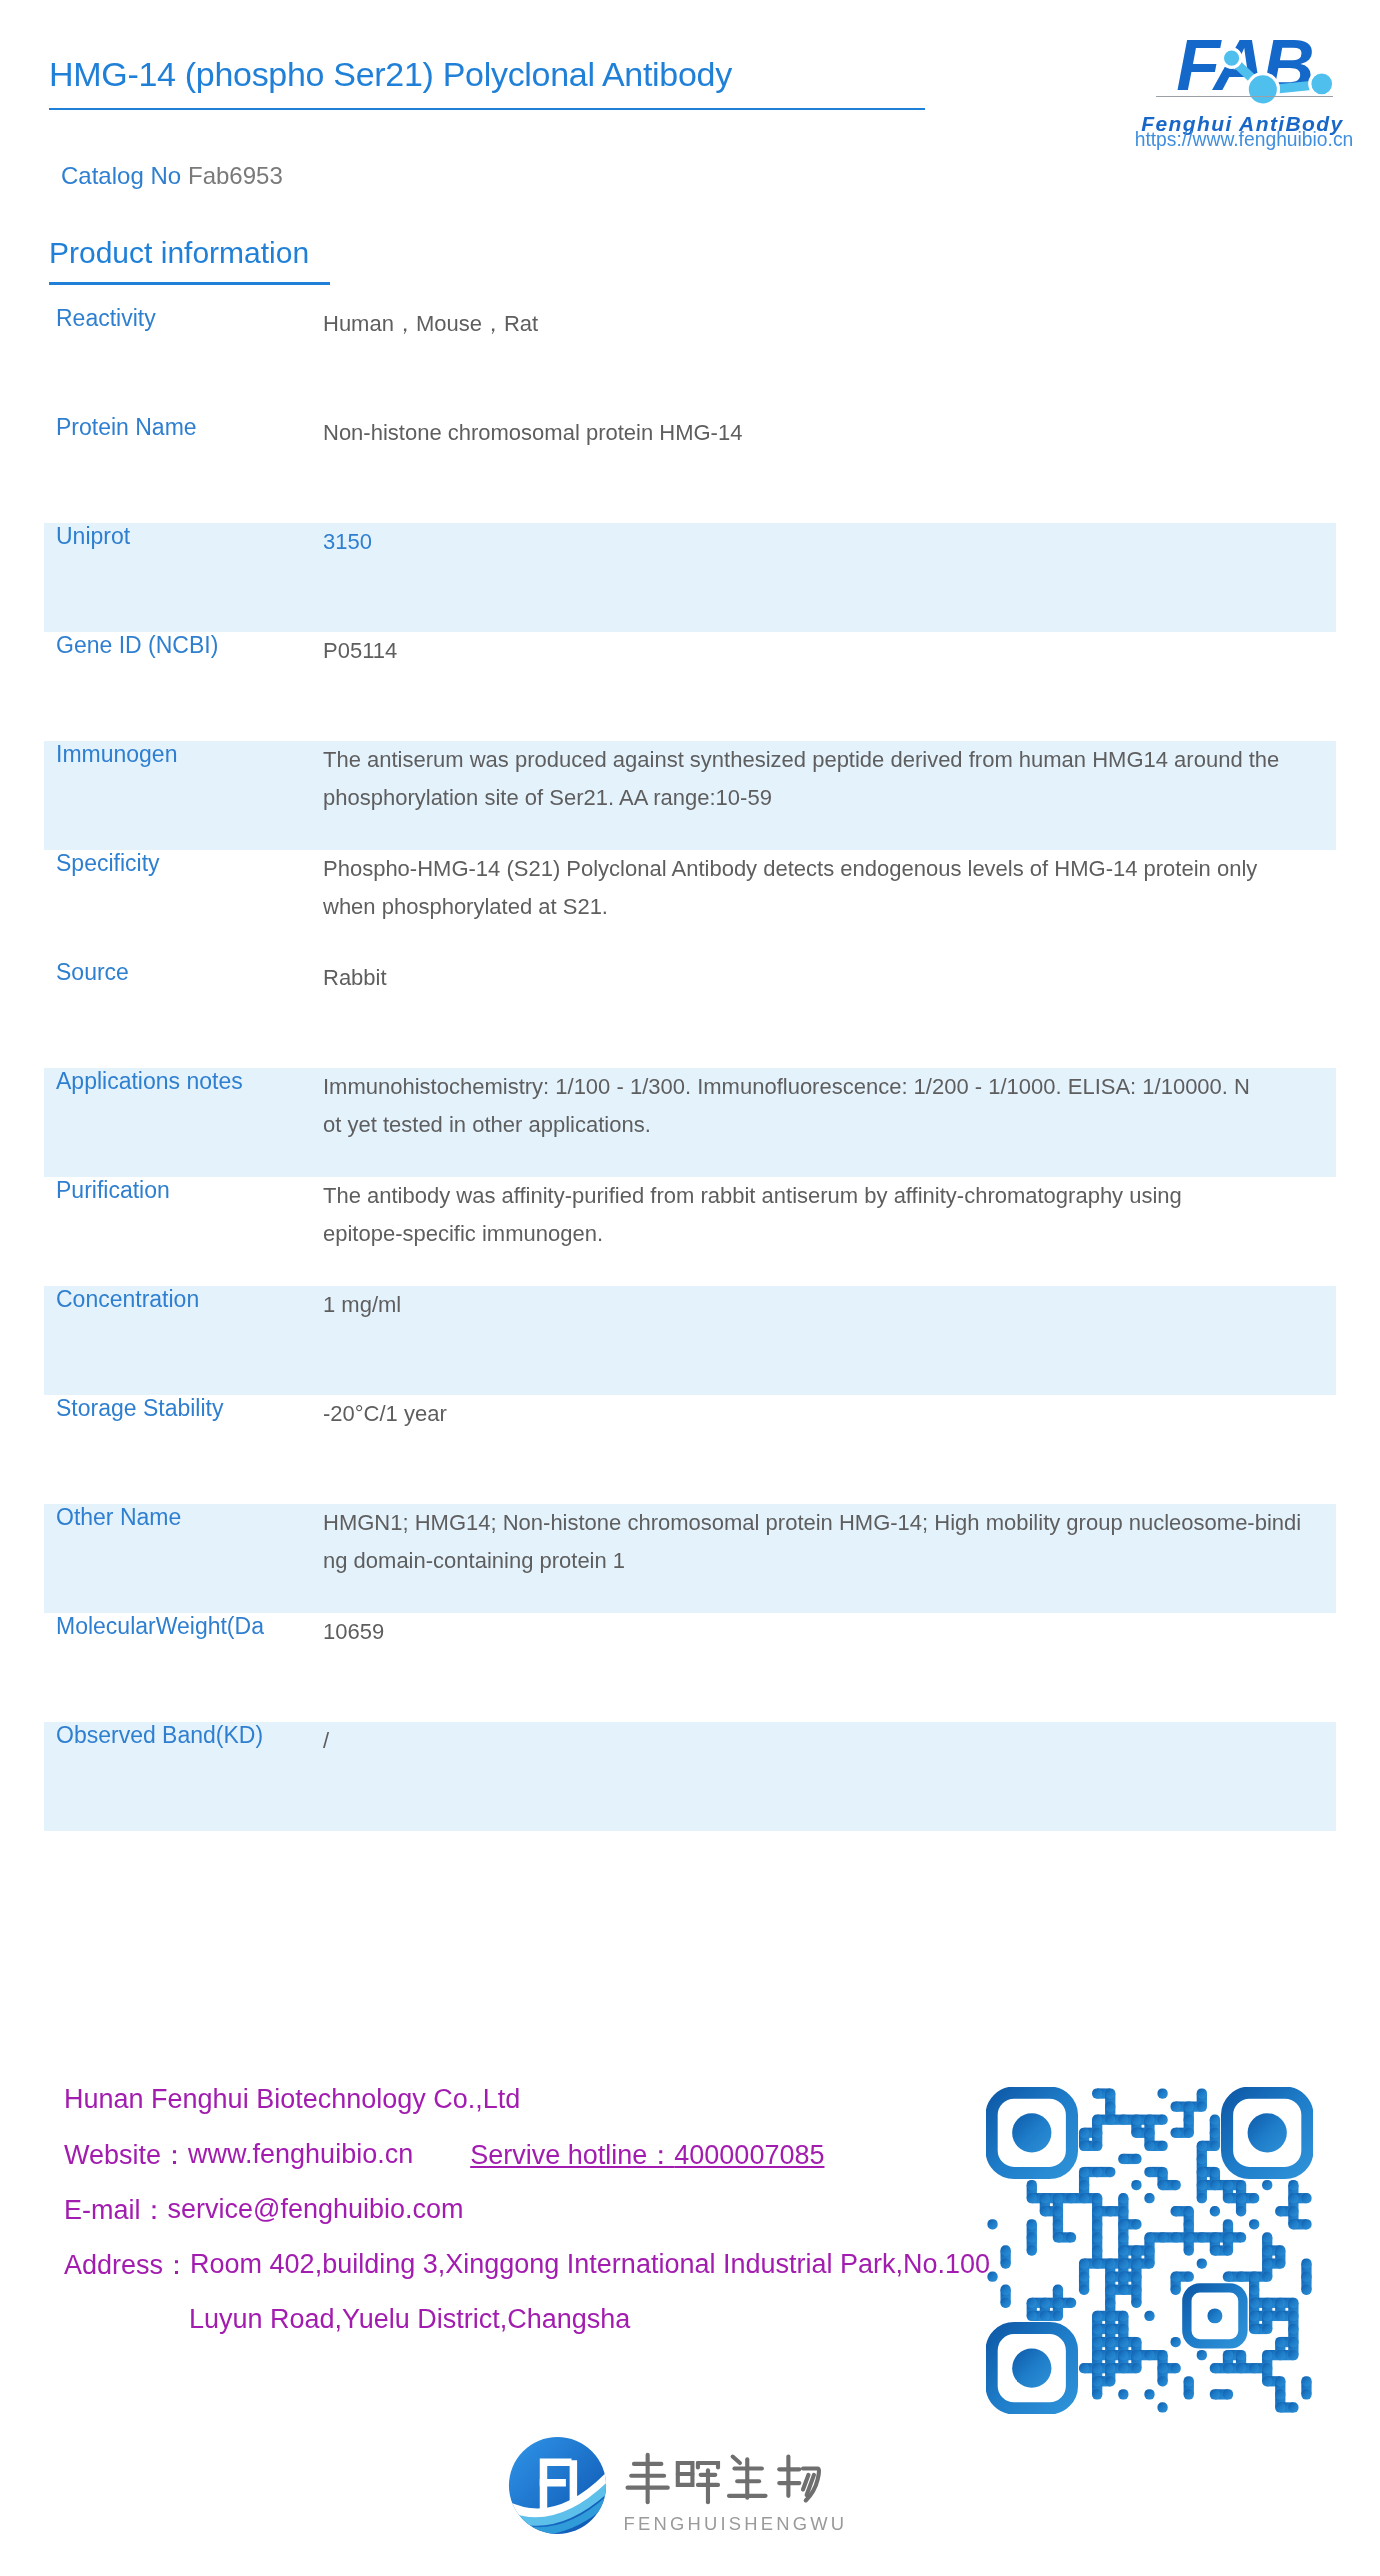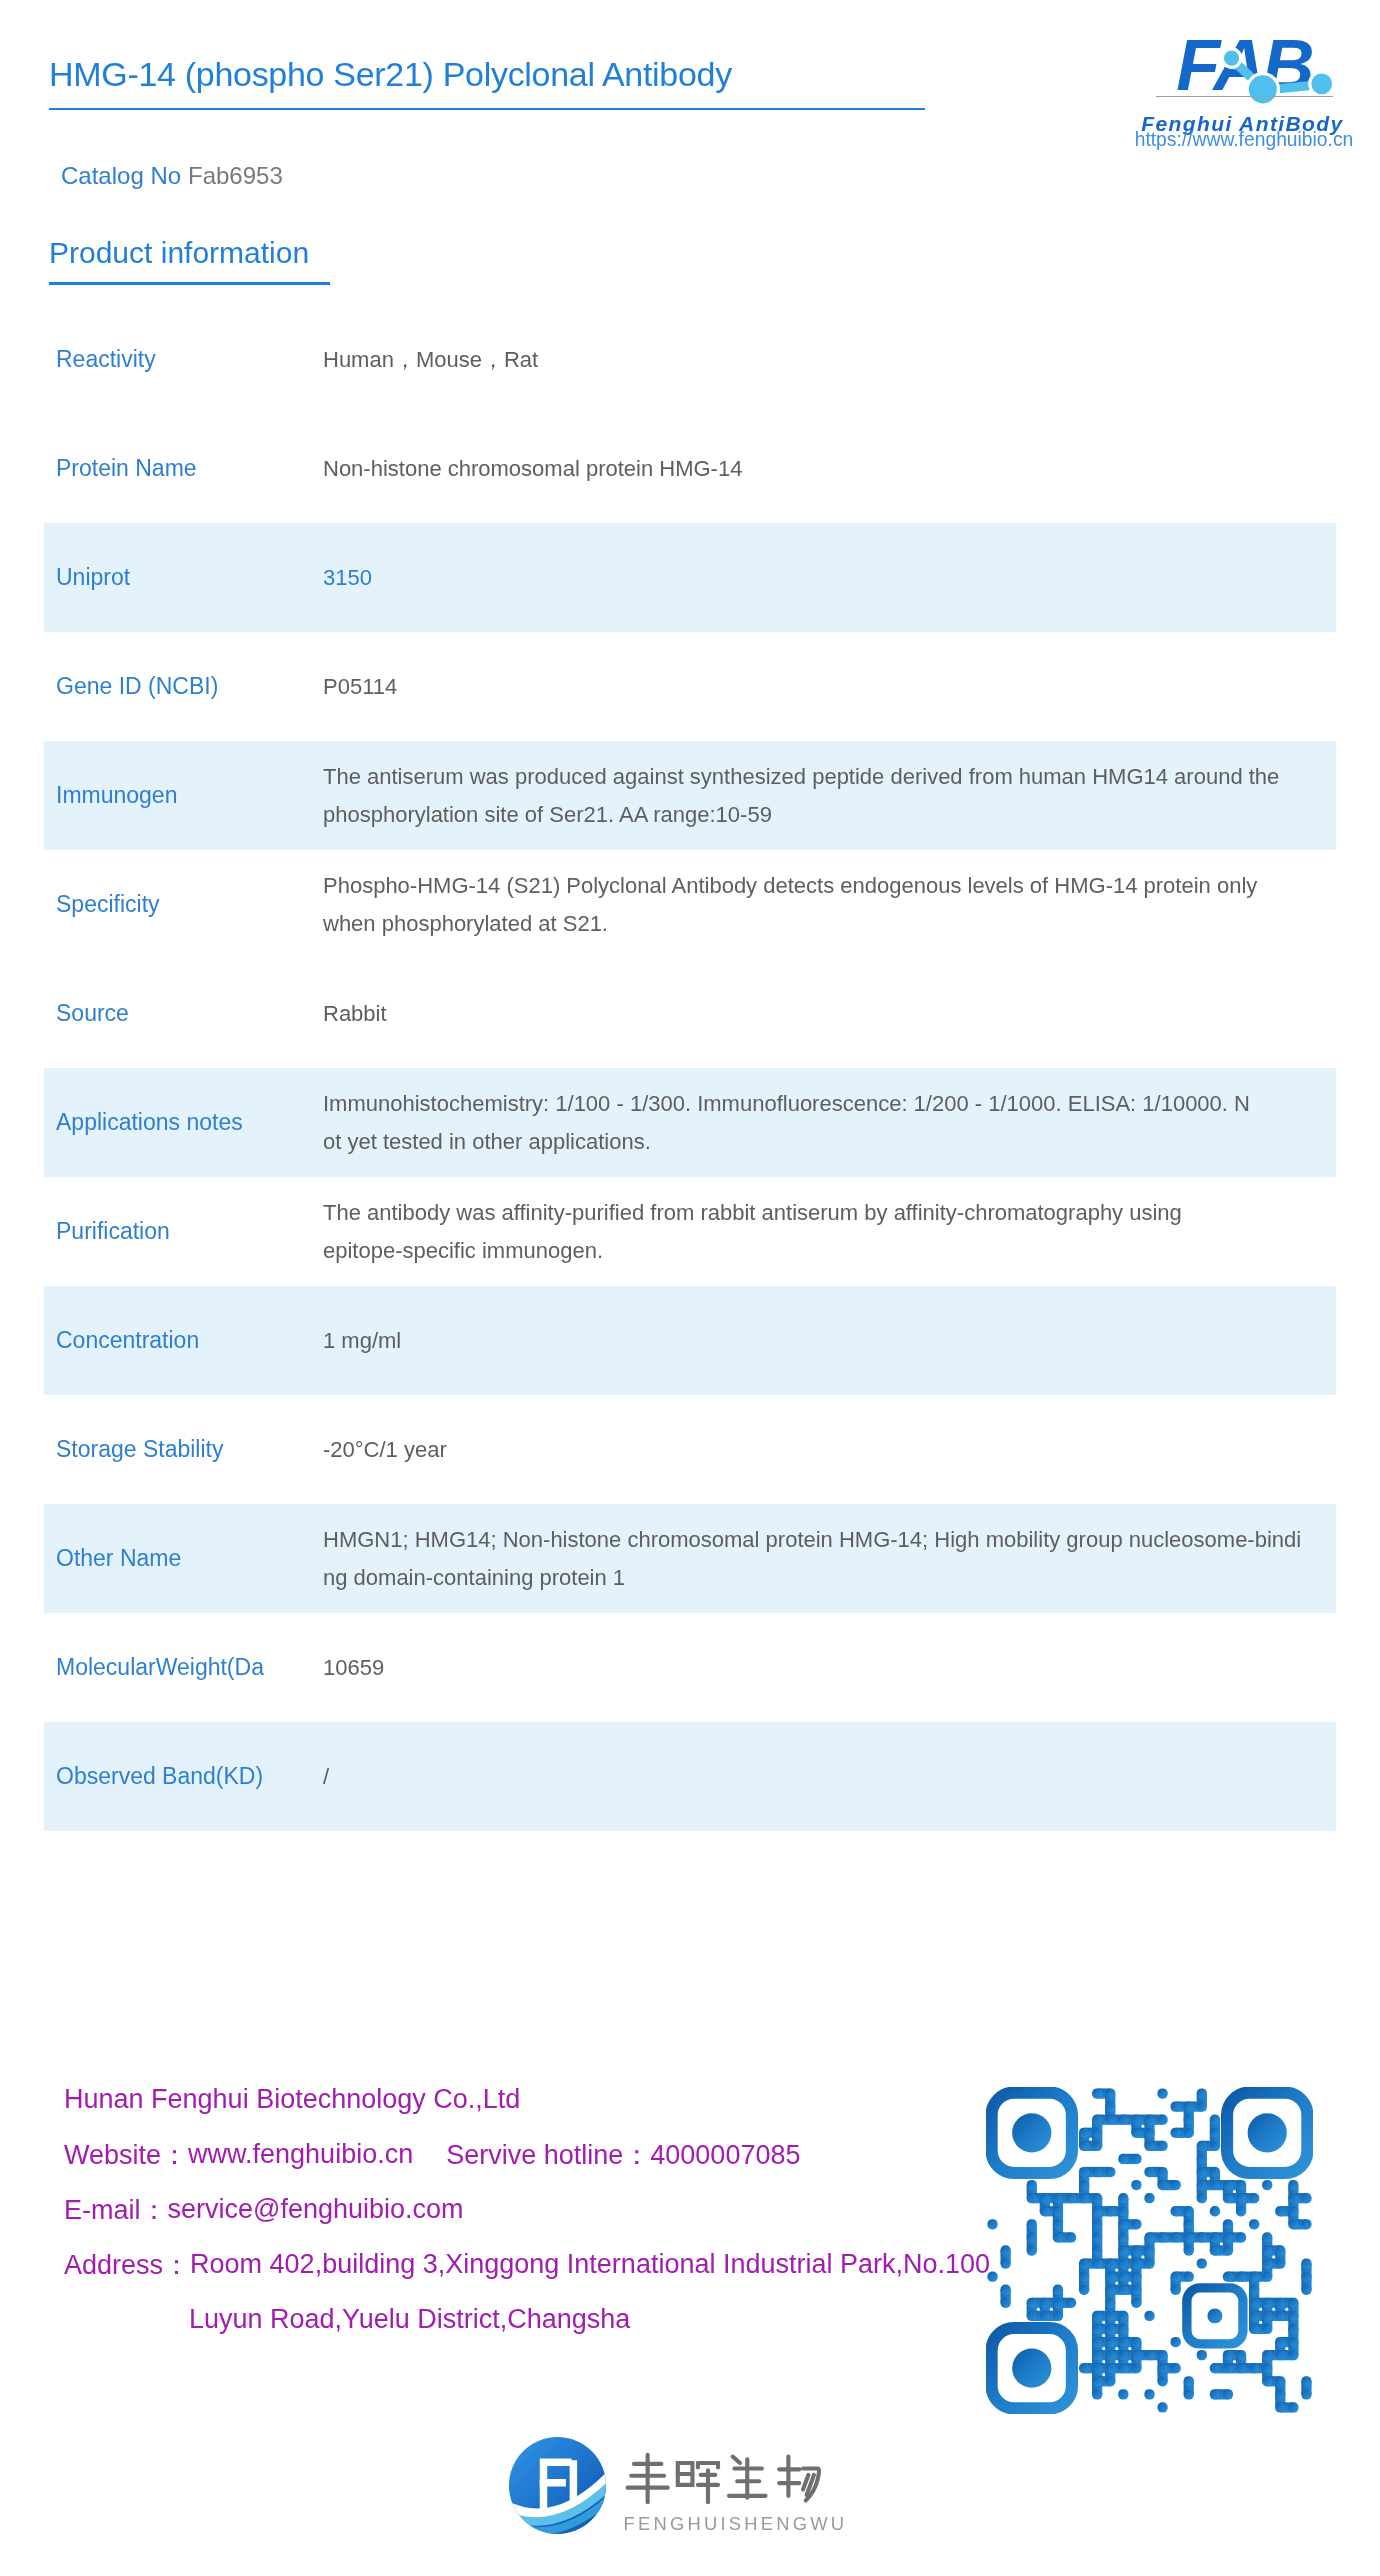--- a/index.html
+++ b/index.html
@@ -37,33 +37,33 @@
   .catalog { position:absolute; left:49px; top:162px; font-size:24px; }
   .catalog-label { position:absolute; left:12px; top:0; color:#2e7fd0; white-space:nowrap; }
   .catalog-value { position:absolute; left:139px; top:0; color:#7a7a7a; white-space:nowrap; }
 
   
   .section-title { position:absolute; left:49px; top:236px; font-size:30px; color:#2080d8; white-space:nowrap; }
   .section-rule { position:absolute; left:49px; top:282px; width:281px; height:2.8px; background:#2080d8; }
 
   
   .table { position:absolute; left:44px; top:305px; width:1292px; }
-  .row { display:flex; align-items:center; height:109px; background:#ffffff; }
+  .row { display:flex; align-items:flex-start; height:109px; background:#ffffff; }
   .row.shaded { background:#e4f2fc; }
   .row-label { width:267px; padding-left:12px; flex-shrink:0; color:#2e7fd0; font-size:23px; }
   .row-value {
     width:1012px; color:#5e5e5e; font-size:22px; line-height:38px;
     white-space:pre-line;
   }
   .row-value.blue { color:#2e7fd0; }
 
   
   .footer { position:absolute; left:64px; top:2072px; color:#a21caf; font-size:27px; }
   .footer-line { height:55px; display:flex; align-items:center; white-space:nowrap; }
-  .hotline-group { margin-left:33px; }
+  .hotline-group { margin-left:57px;text-decoration:underline; }
   .address2 { padding-left:125px; }
 
   .qr { position:absolute; left:986px; top:2087px; }
 
   
   .bottom-logo { position:absolute; left:508px; top:2436px; display:flex; align-items:flex-end; }
   .bl-text { margin-left:16.6px; }
   .bl-en { margin-top:5.5px; font-size:18.4px; letter-spacing:3.2px; color:#9a9a9a; white-space:nowrap; }
 </style>
 </head>

